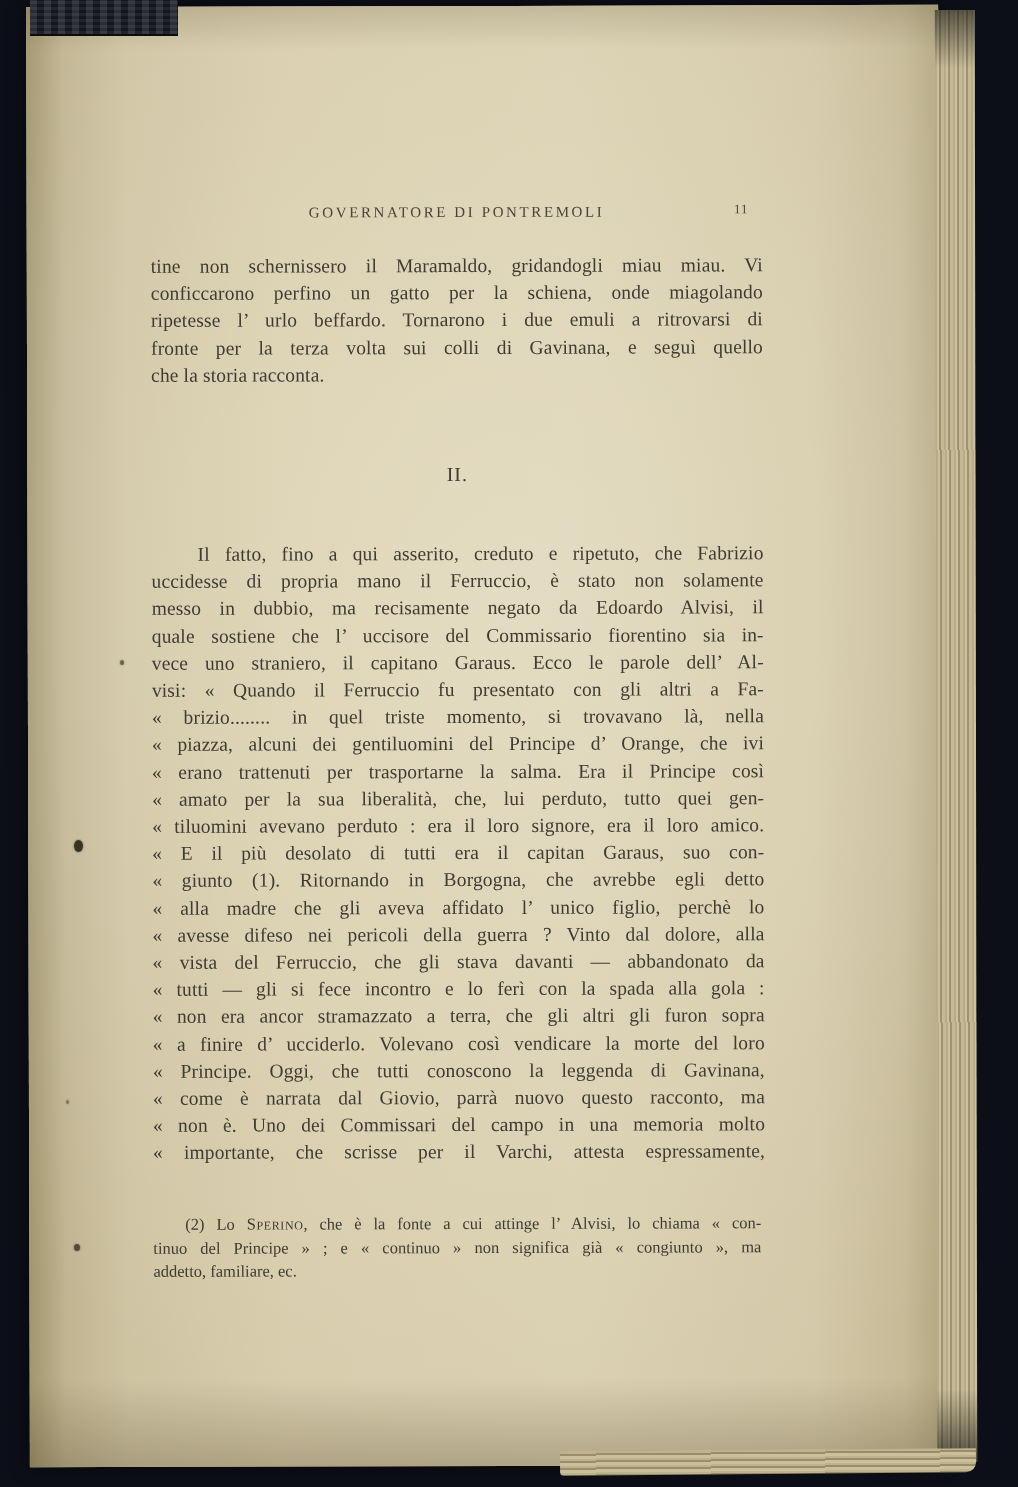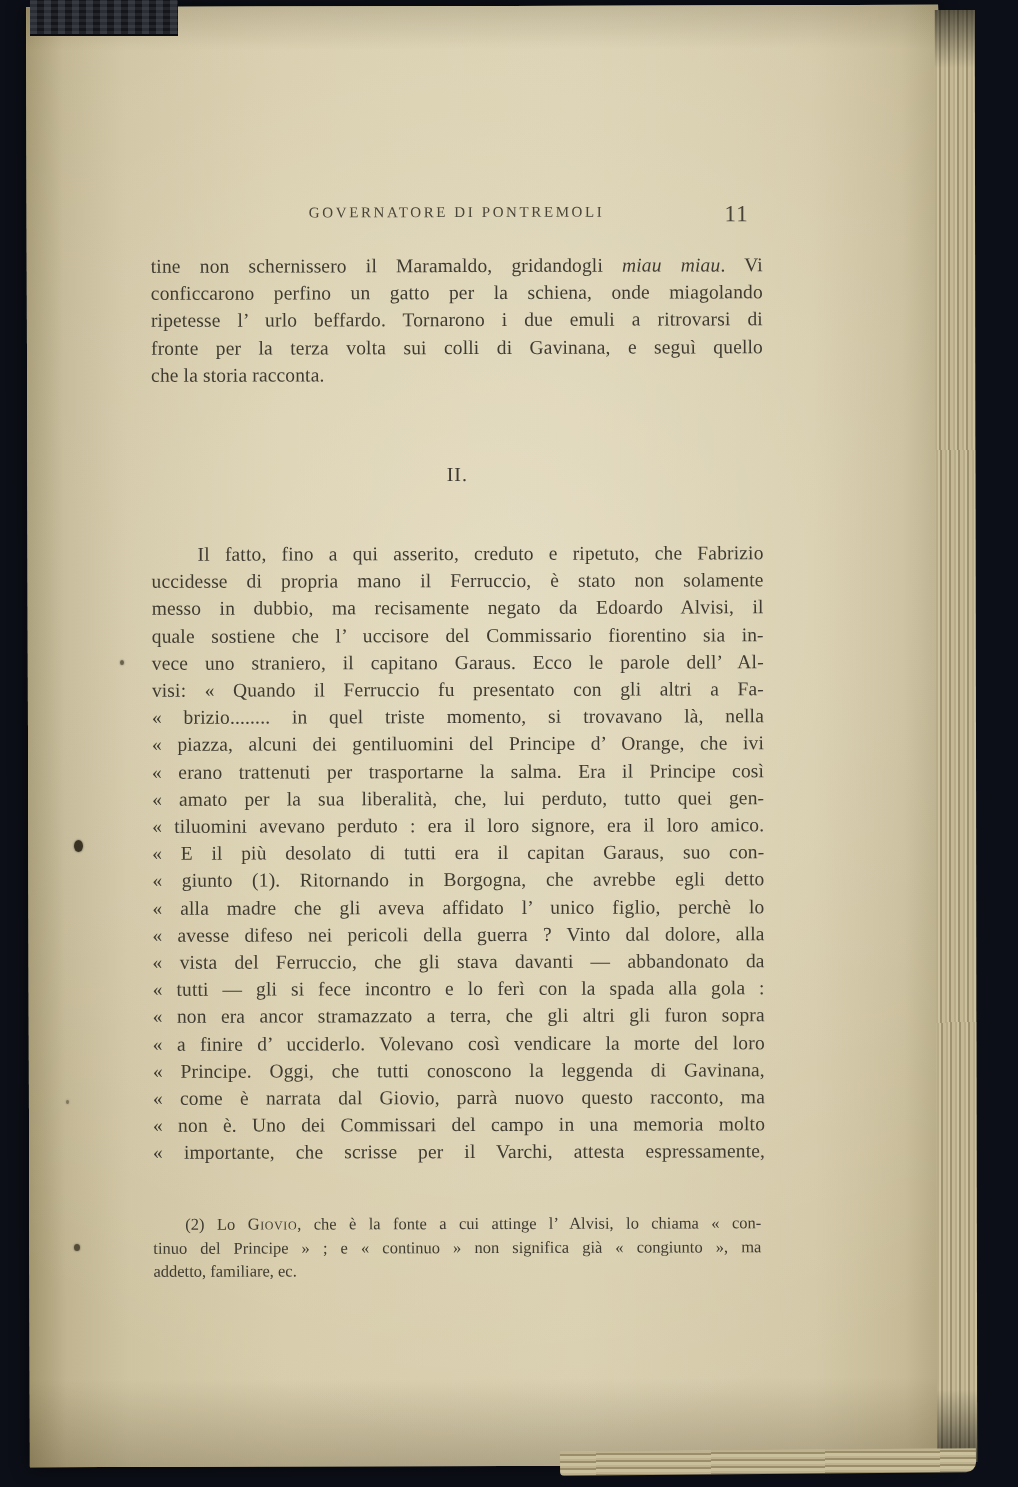--- a/index.html
+++ b/index.html
@@ -40,27 +40,27 @@
   }
   .content {
     position:absolute; left:124px; top:0; width:612px; height:1460px;
     color:#3f3b31;
   }
   .running-header {
     position:absolute; top:198px; left:0; width:100%; height:22px;
     text-align:center; font-size:15px; letter-spacing:2.6px; color:#494438;
   }
   .page-number {
-    position:absolute; right:14px; top:-2px; font-size:23px; letter-spacing:1px;
+    position:absolute; right:14px; top:-2px; font-size:13px; letter-spacing:1px;
   }
   .para { position:absolute; left:0; width:612px; font-size:19.5px; line-height:27.2px; letter-spacing:0.15px; }
   .jline { text-align:justify; text-align-last:justify; white-space:normal; }
   .pl    { text-align:left; }
   .indent1 { text-indent:46px; }
-  .it { font-style:italic; }
+  .it { }
   .sc { font-variant:small-caps; letter-spacing:0.6px; }
   .sec-heading {
     position:absolute; top:455px; left:0; width:612px;
     text-align:center; font-size:20px; line-height:27px; letter-spacing:1px;
   }
   .footnote { position:absolute; top:1206px; left:0; width:608px; font-size:16.5px; line-height:23.5px; }
   .footnote .indentf { text-indent:32px; }
   .speck { position:absolute; border-radius:50%; background:rgba(32,26,13,0.85); box-shadow:0 0 2px rgba(32,26,13,0.7); }
   .speck.s1 { left:74px;  top:840px;  width:9px; height:12px; }
   .speck.s2 { left:120px; top:660px;  width:4px; height:5px; opacity:0.7; }
@@ -110,21 +110,21 @@
         <div class="jline">« tutti — gli si fece incontro e lo ferì con la spada alla gola :</div>
         <div class="jline">« non era ancor stramazzato a terra, che gli altri gli furon sopra</div>
         <div class="jline">« a finire d’ ucciderlo. Volevano così vendicare la morte del loro</div>
         <div class="jline">« Principe. Oggi, che tutti conoscono la leggenda di Gavinana,</div>
         <div class="jline">« come è narrata dal Giovio, parrà nuovo questo racconto, ma</div>
         <div class="jline">« non è. Uno dei Commissari del campo in una memoria molto</div>
         <div class="jline">« importante, che scrisse per il Varchi, attesta espressamente,</div>
       </div>
 
       <div class="footnote">
-        <div class="jline indentf"><span>(2) Lo </span><span class="sc">Giovio</span><span>, che è la fonte a cui attinge l’ Alvisi, lo chiama « con-</span></div>
+        <div class="jline indentf"><span>(2) Lo </span><span class="sc">Sperino</span><span>, che è la fonte a cui attinge l’ Alvisi, lo chiama « con-</span></div>
         <div class="jline">tinuo del Principe » ; e « continuo » non significa già « congiunto », ma</div>
         <div class="pl">addetto, familiare, ec.</div>
       </div>
 
     </div>
   </div>
 
   <div class="cover-corner"></div>
   <div class="page-edges"></div>
   <div class="bottom-edges"></div>

